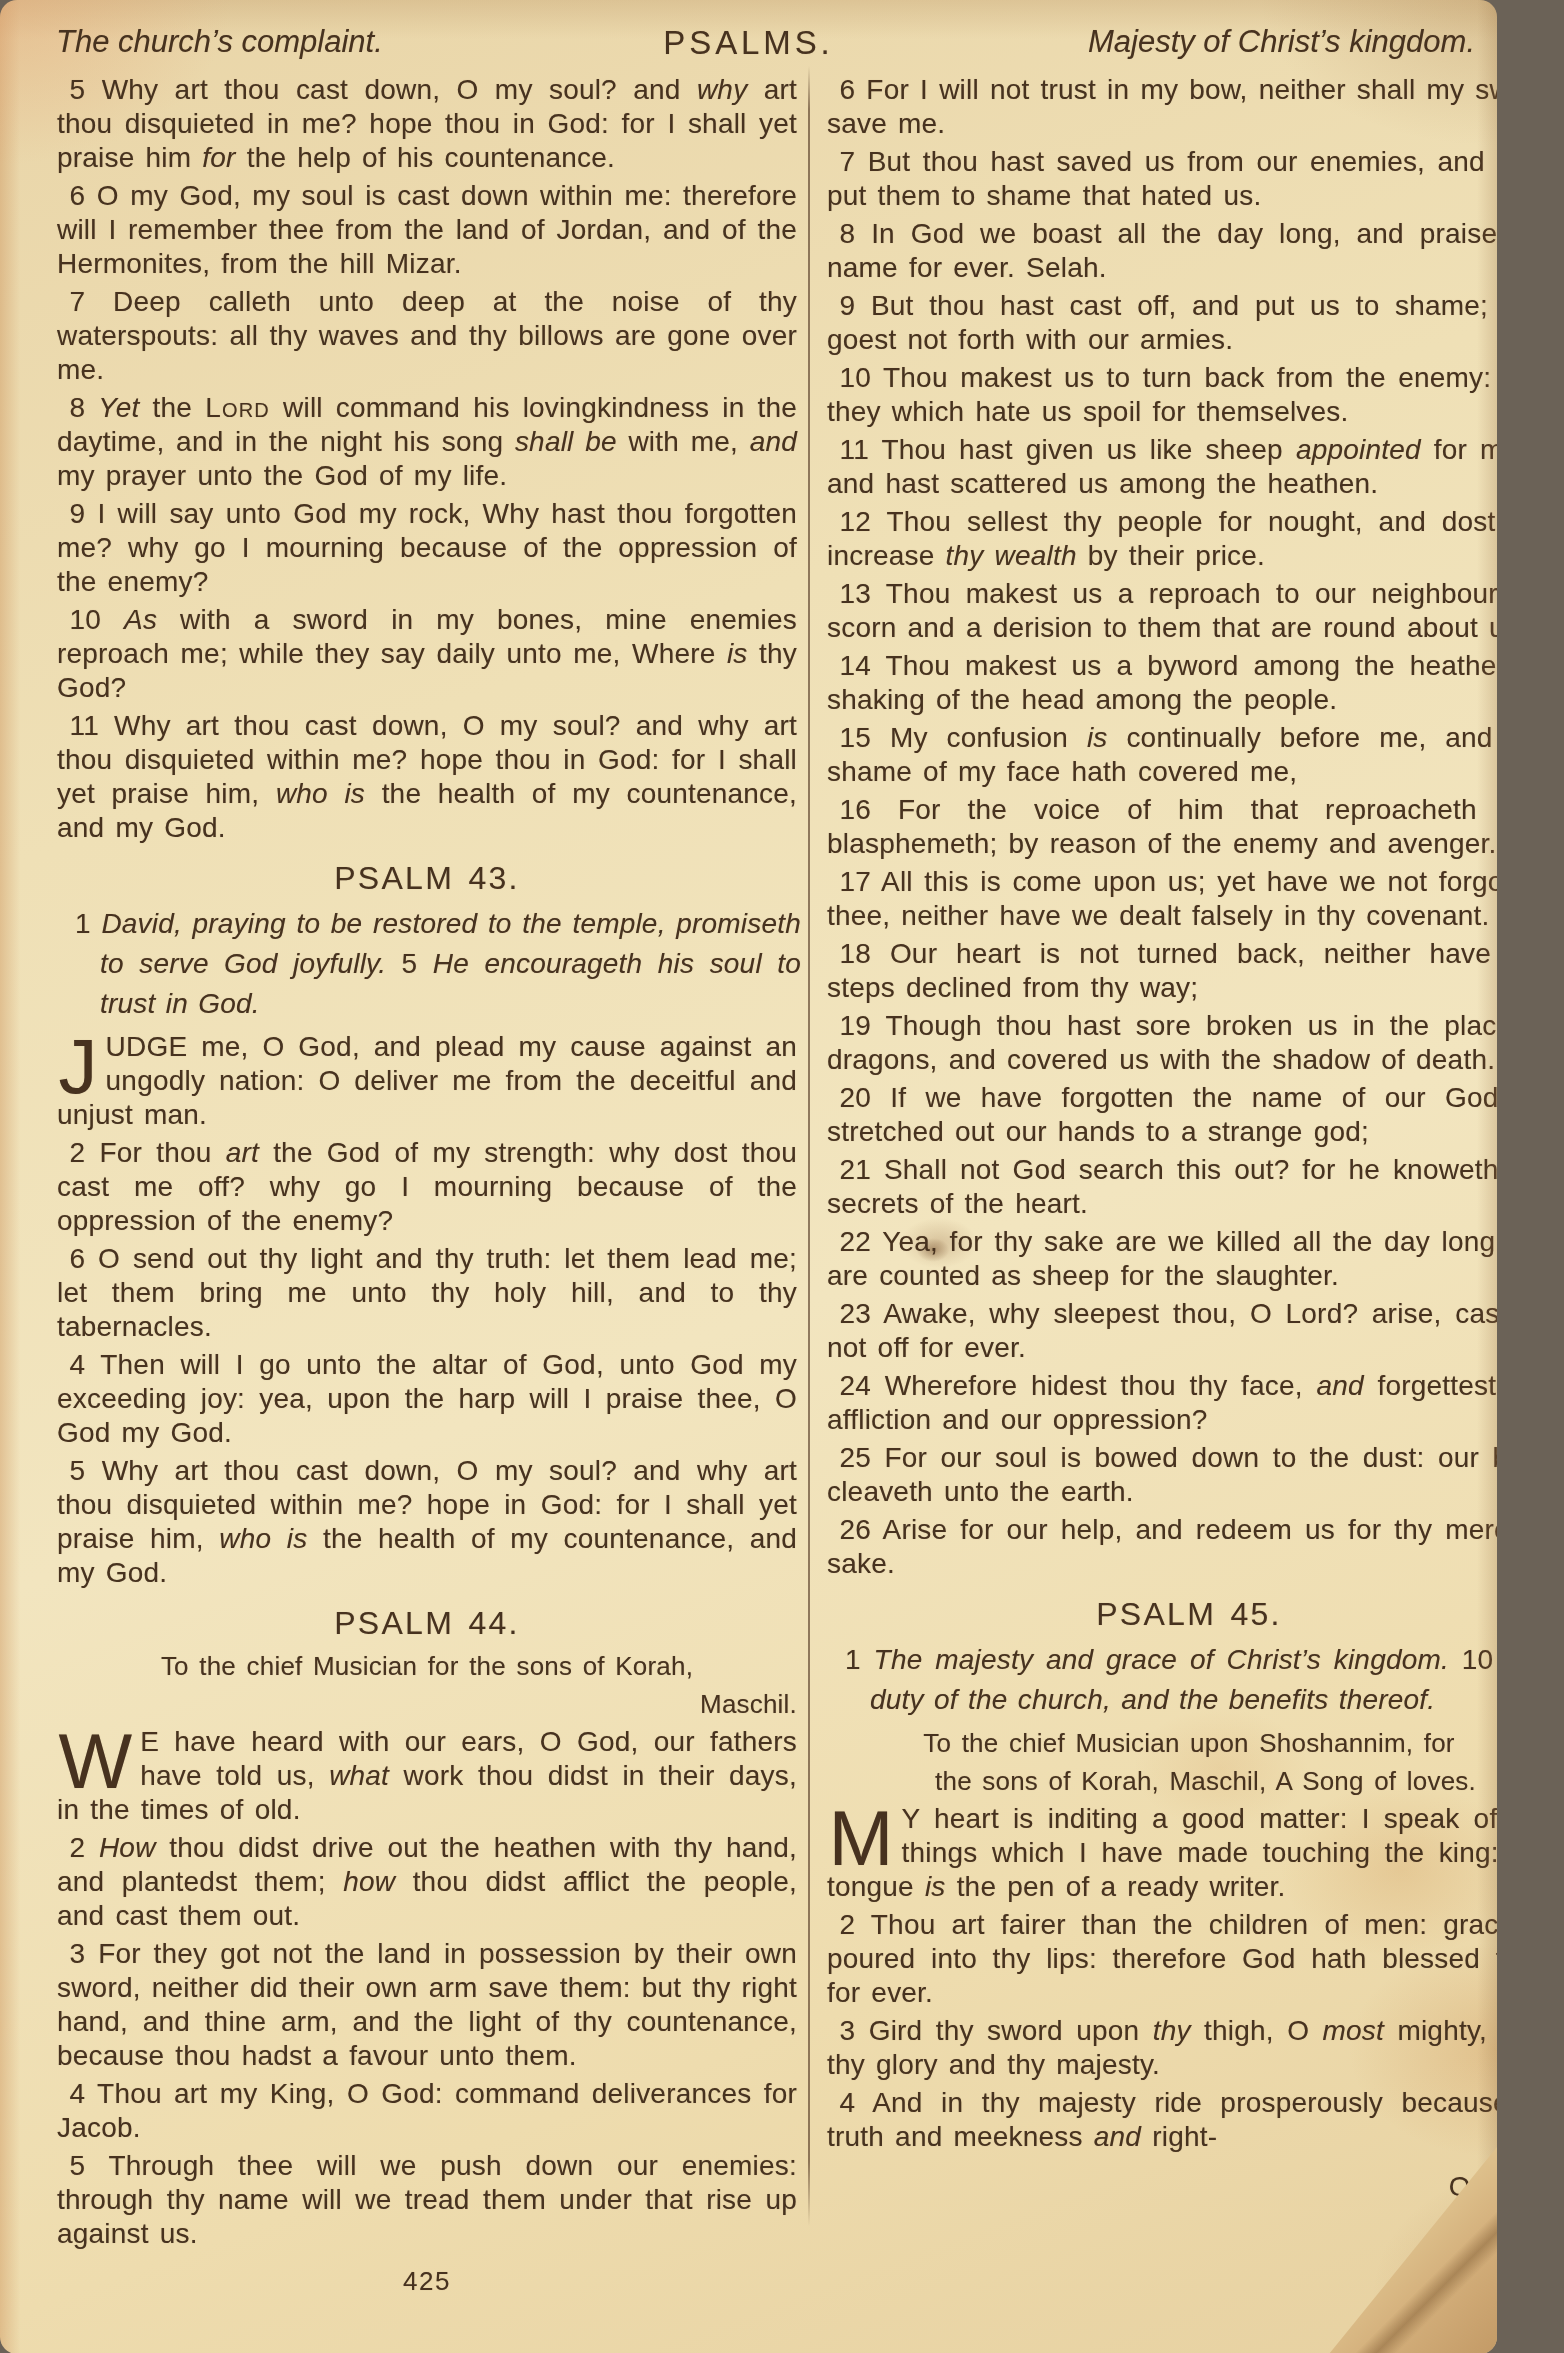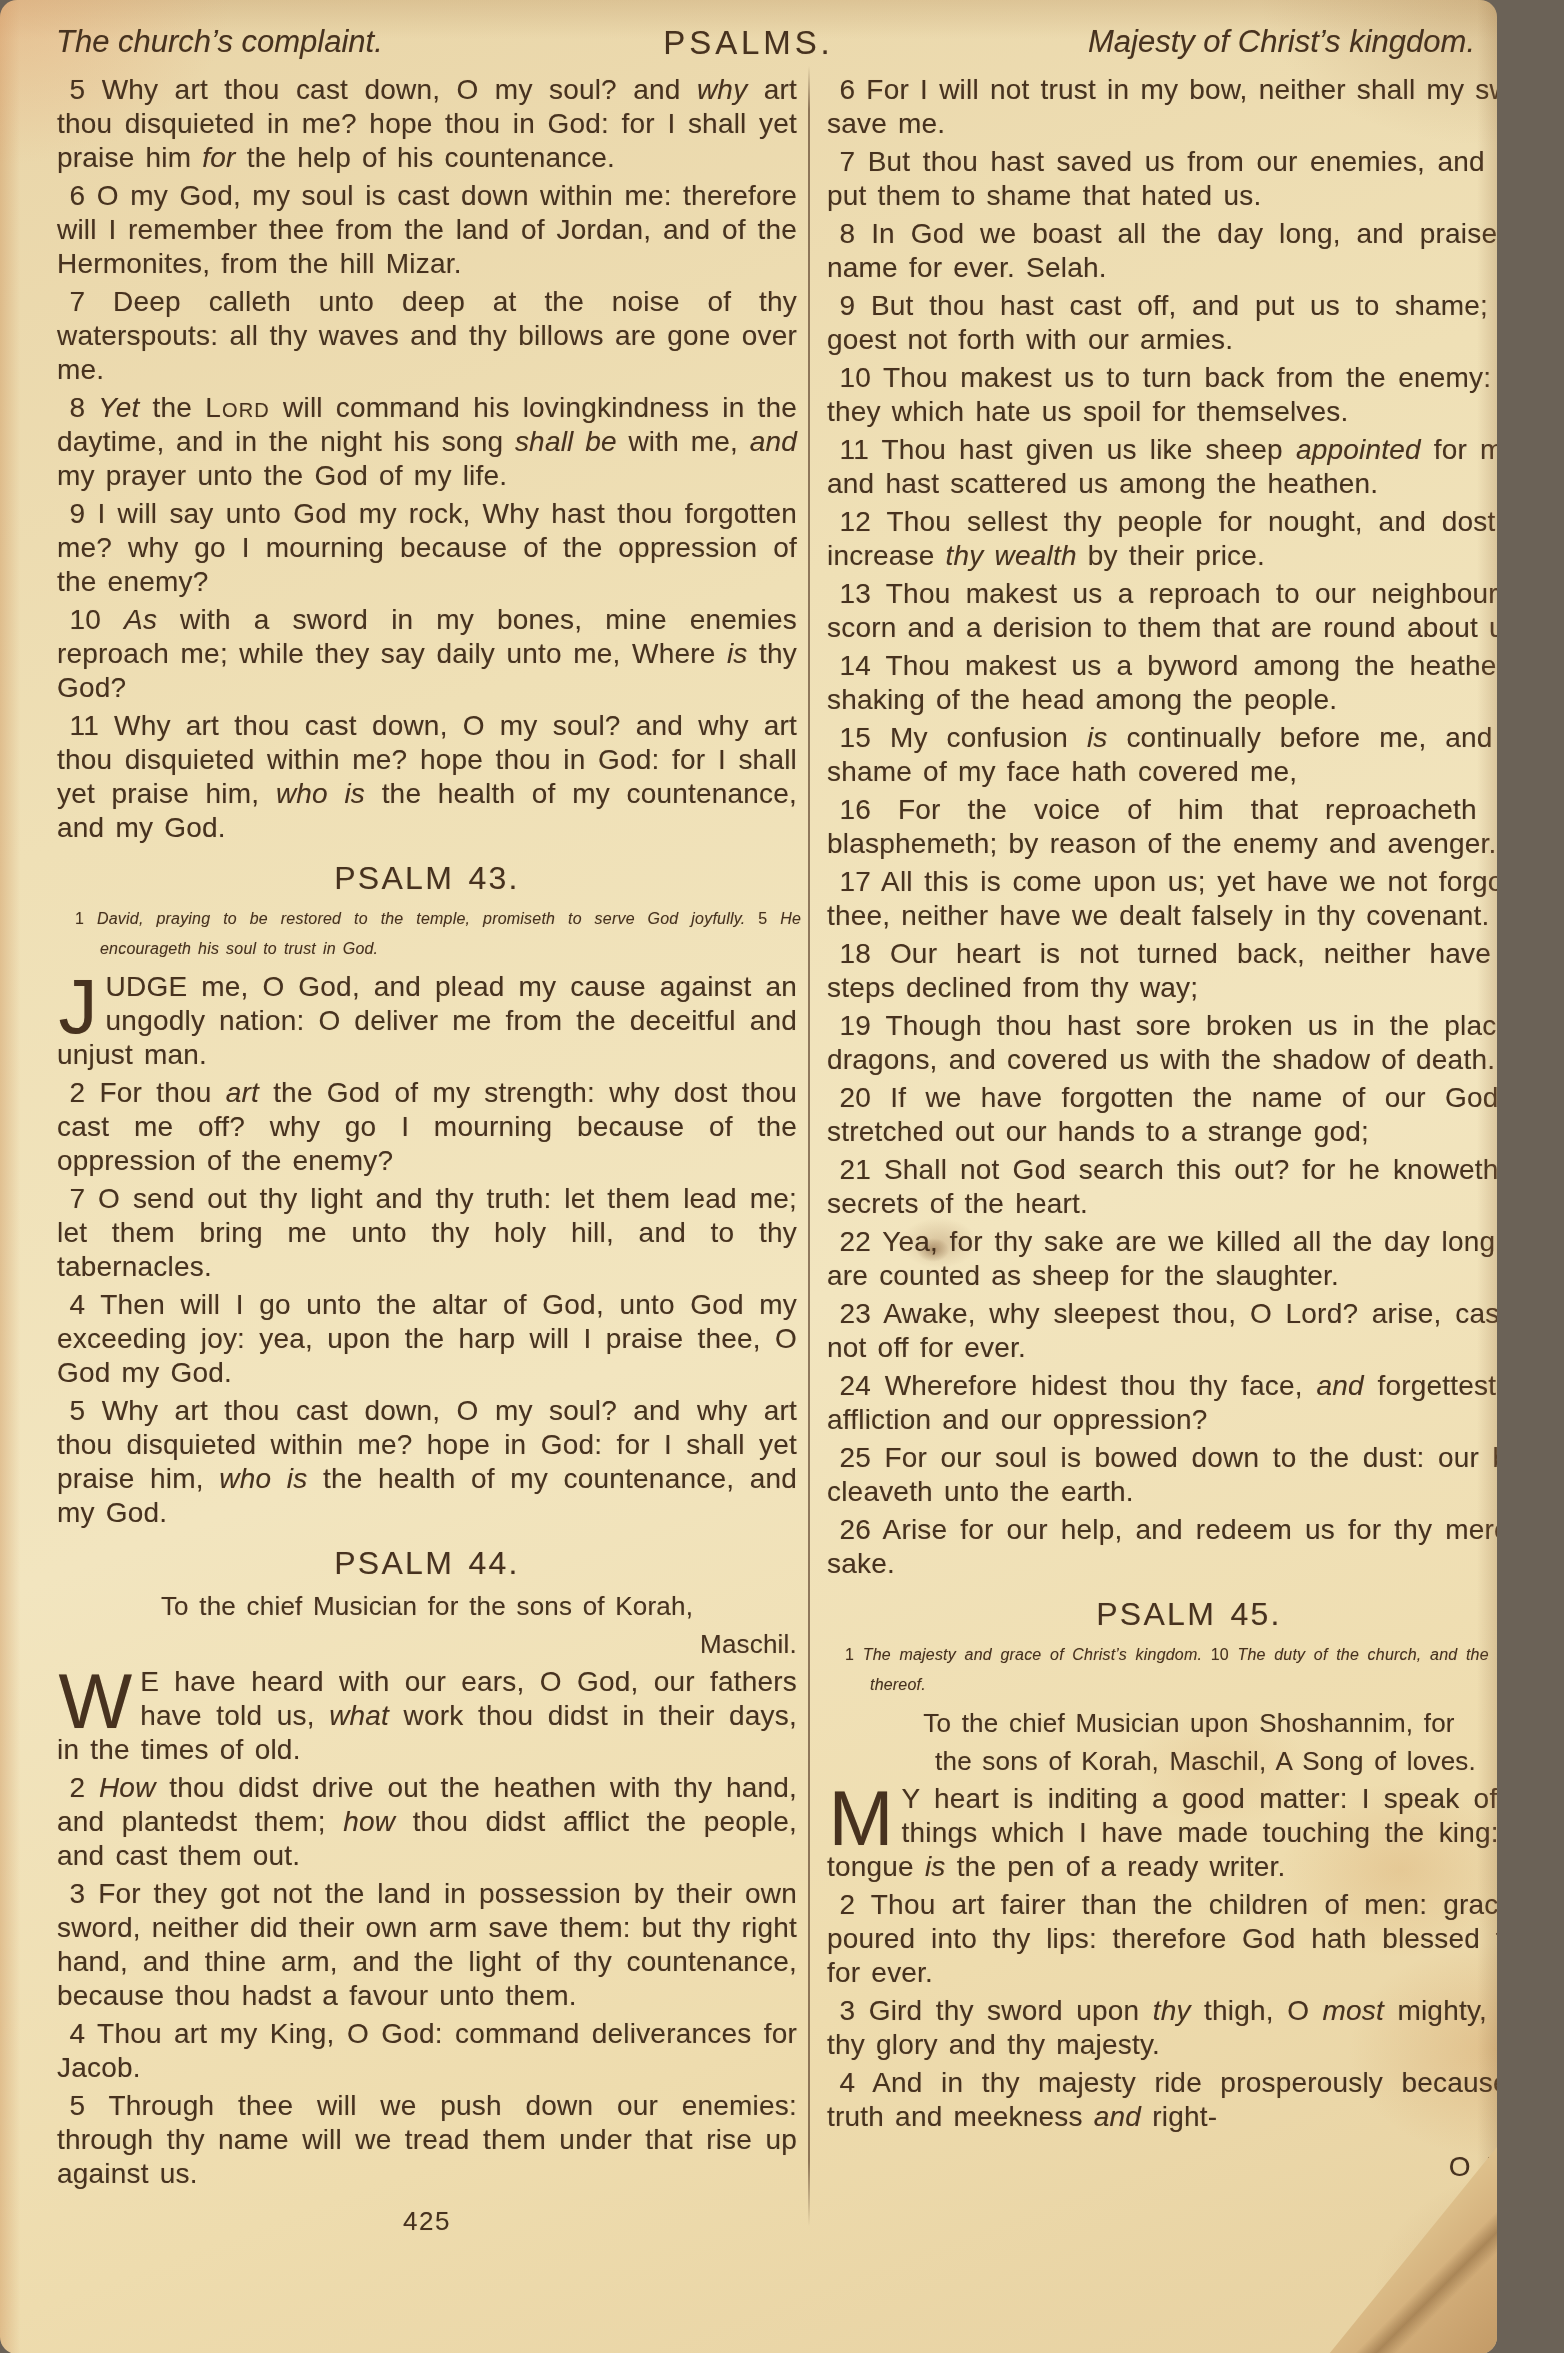--- a/index.html
+++ b/index.html
@@ -31,21 +31,21 @@
   .col{position:absolute;top:69px;font-size:28px;line-height:34px;text-align:justify;
        letter-spacing:0.2px;word-spacing:3.1px;}
   .col-left{left:53px;width:748px;}
   .col-right{left:823px;width:732px;}
   p{margin:4px;}
   .verse{text-indent:12.5px;}
   .verse.drop{text-indent:0;}
   .dropcap{float:left;font-size:78px;line-height:63px;padding:4.7px 7.8px 0 1.6px;}
   .psalm-heading{font-size:32px;font-weight:normal;text-align:center;letter-spacing:2.3px;
     margin:15.6px 0 9.4px;text-indent:0;}
-  .argument{font-size:16px;line-height:30px;padding-left:47px;text-indent:-25px;
+  .argument{font-size:28px;line-height:40px;padding-left:47px;text-indent:-25px;
     margin:0 0 6.3px;word-spacing:2.3px;}
   .mtitle{font-size:26px;line-height:34px;text-indent:0;text-align:center;}
   .mtitle.centered{text-align:right;}
   .mtitle.indented{padding-left:33px;}
   .sc{font-variant:small-caps;letter-spacing:1.2px;}
   .pagenum{text-align:center;font-size:26px;margin-top:12.5px;text-indent:0;letter-spacing:1.6px;}
   .catchword{text-align:right;padding-right:47px;margin-top:15.6px;font-size:28px;
     letter-spacing:2.3px;text-indent:0;}
   .fold{position:absolute;right:0;bottom:0;width:168px;height:207px;
     clip-path:polygon(100% 0, 0 100%, 100% 100%);
@@ -72,21 +72,21 @@
     <p class="verse">7 Deep calleth unto deep at the noise of thy waterspouts: all thy waves and thy billows are gone over me.</p>
     <p class="verse">8 <i>Yet</i> the <span class="sc">Lord</span> will command his lovingkindness in the daytime, and in the night his song <i>shall be</i> with me, <i>and</i> my prayer unto the God of my life.</p>
     <p class="verse">9 I will say unto God my rock, Why hast thou forgotten me? why go I mourning because of the oppression of the enemy?</p>
     <p class="verse">10 <i>As</i> with a sword in my bones, mine enemies reproach me; while they say daily unto me, Where <i>is</i> thy God?</p>
     <p class="verse">11 Why art thou cast down, O my soul? and why art thou disquieted within me? hope thou in God: for I shall yet praise him, <i>who is</i> the health of my countenance, and my God.</p>
 
     <h2 class="psalm-heading">PSALM 43.</h2>
     <p class="argument">1 <i>David, praying to be restored to the temple, promiseth to serve God joyfully.</i> 5 <i>He encourageth his soul to trust in God.</i></p>
     <p class="verse drop"><span class="dropcap">J</span><span>UDGE</span><span> me, O God, and plead my cause against an ungodly nation: O deliver me from the deceitful and unjust man.</span></p>
     <p class="verse">2 For thou <i>art</i> the God of my strength: why dost thou cast me off? why go I mourning because of the oppression of the enemy?</p>
-    <p class="verse">7 O send out thy light and thy truth: let them lead me; let them bring me unto thy holy hill, and to thy tabernacles.</p>
+    <p class="verse">6 O send out thy light and thy truth: let them lead me; let them bring me unto thy holy hill, and to thy tabernacles.</p>
     <p class="verse">4 Then will I go unto the altar of God, unto God my exceeding joy: yea, upon the harp will I praise thee, O God my God.</p>
     <p class="verse">5 Why art thou cast down, O my soul? and why art thou disquieted within me? hope in God: for I shall yet praise him, <i>who is</i> the health of my countenance, and my God.</p>
 
     <h2 class="psalm-heading">PSALM 44.</h2>
     <p class="mtitle">To the chief Musician for the sons of Korah,</p>
     <p class="mtitle centered">Maschil.</p>
     <p class="verse drop"><span class="dropcap">W</span><span>E</span><span> have heard with our ears, O God, our fathers have told us, <i>what</i> work thou didst in their days, in the times of old.</span></p>
     <p class="verse">2 <i>How</i> thou didst drive out the heathen with thy hand, and plantedst them; <i>how</i> thou didst afflict the people, and cast them out.</p>
     <p class="verse">3 For they got not the land in possession by their own sword, neither did their own arm save them: but thy right hand, and thine arm, and the light of thy countenance, because thou hadst a favour unto them.</p>
     <p class="verse">4 Thou art my King, O God: command deliverances for Jacob.</p>

